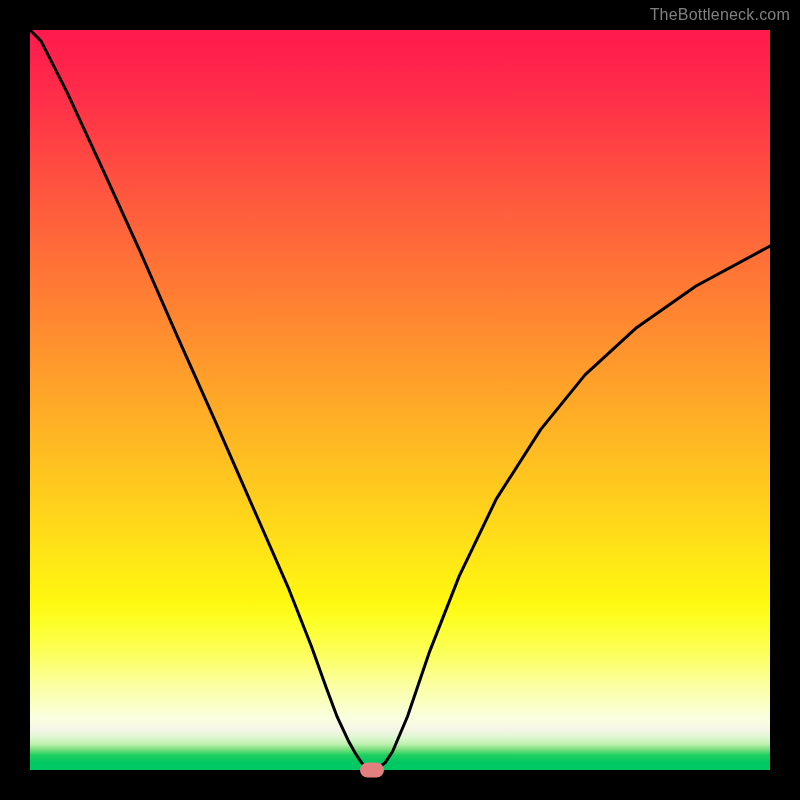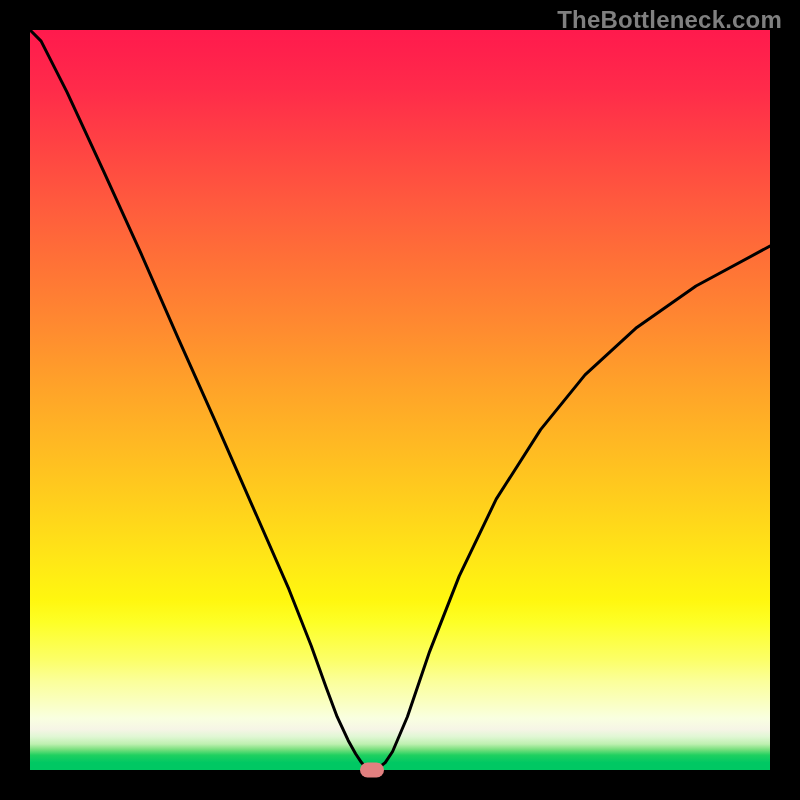--- a/index.html
+++ b/index.html
@@ -12,25 +12,25 @@
   }
   .outer {
     width: 800px;
     height: 800px;
     background: #000;
     position: relative;
   }
   .watermark {
     position: absolute;
     top: 6px;
-    right: 18px;
+    right: 10px;
     color: #808080;
     font-family: Arial, Helvetica, sans-serif;
-    font-size: 24px;
-    font-weight: 700;
+    font-size: 16px;
+    font-weight: 400;
     letter-spacing: 0.2px;
     z-index: 10;
   }
   .plot {
     position: absolute;
     left: 30px;
     top: 30px;
     width: 740px;
     height: 740px;
     background: linear-gradient(to bottom,

